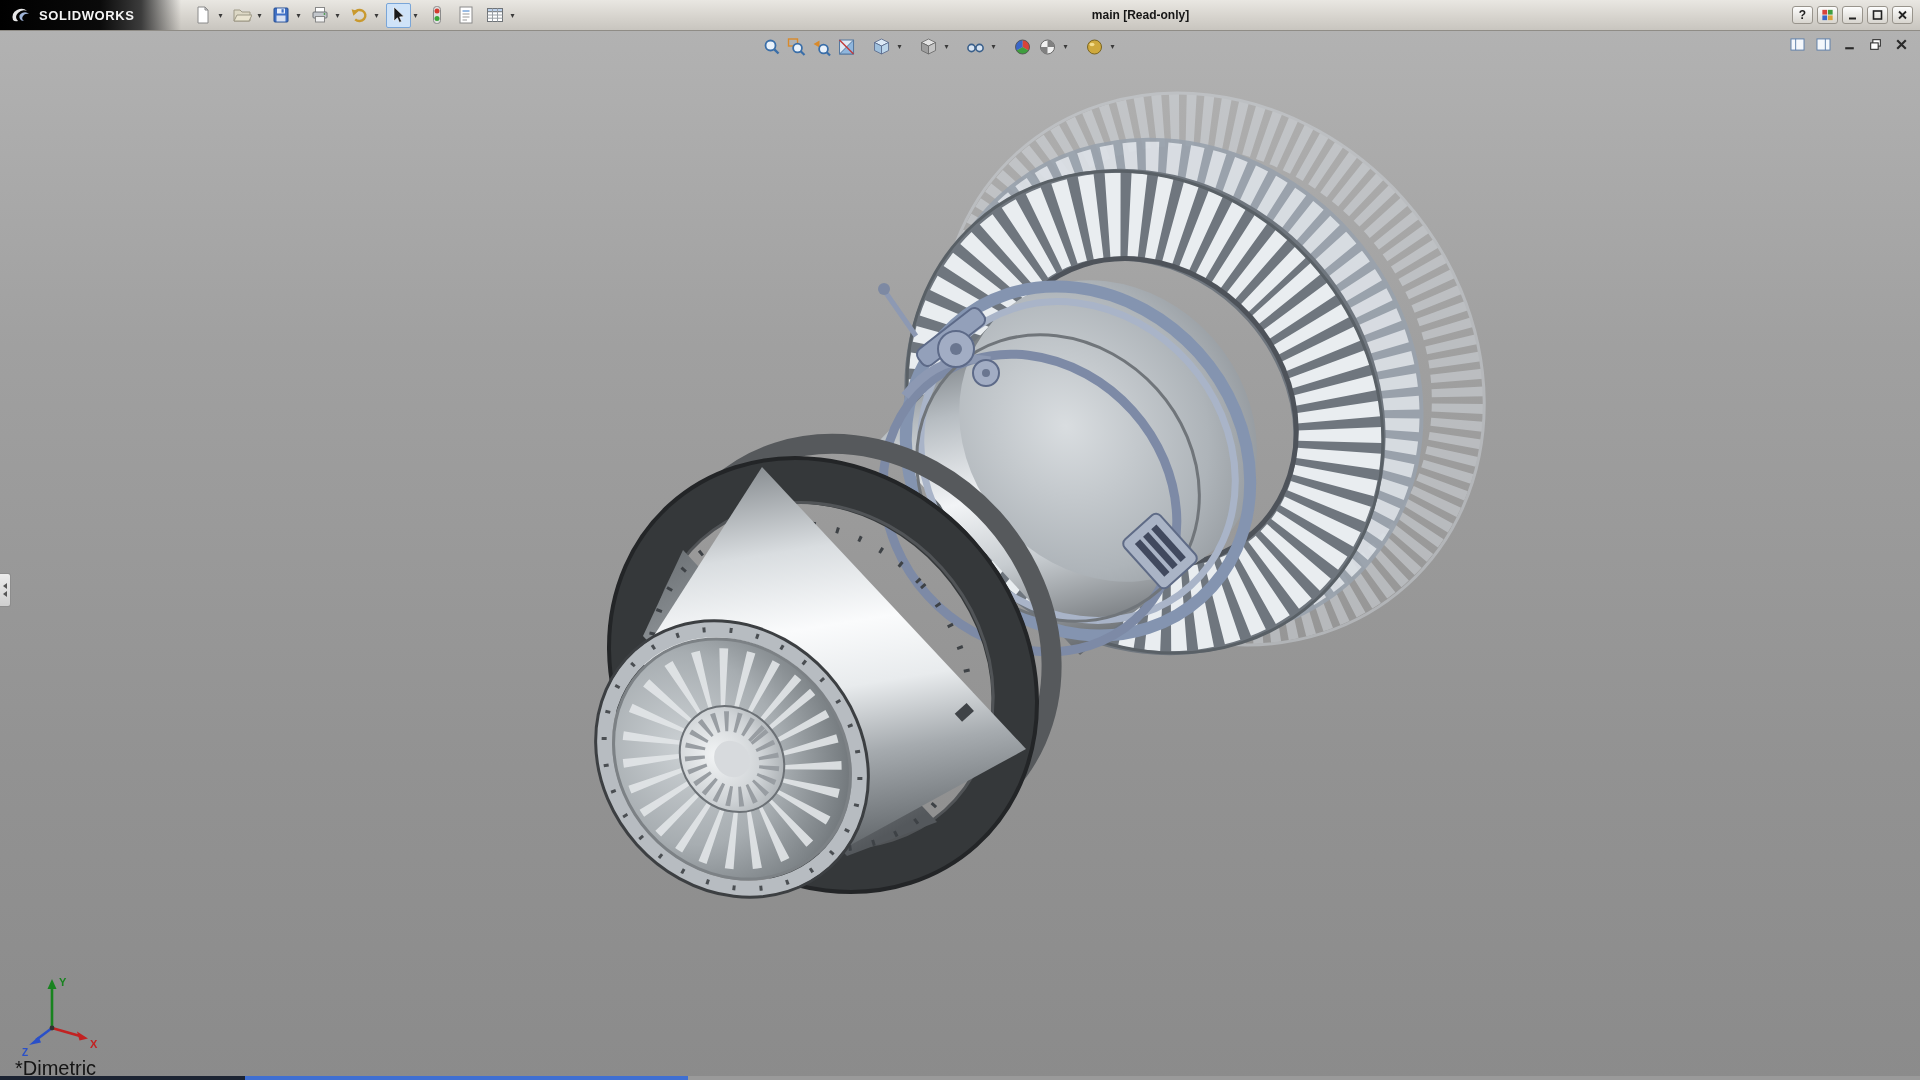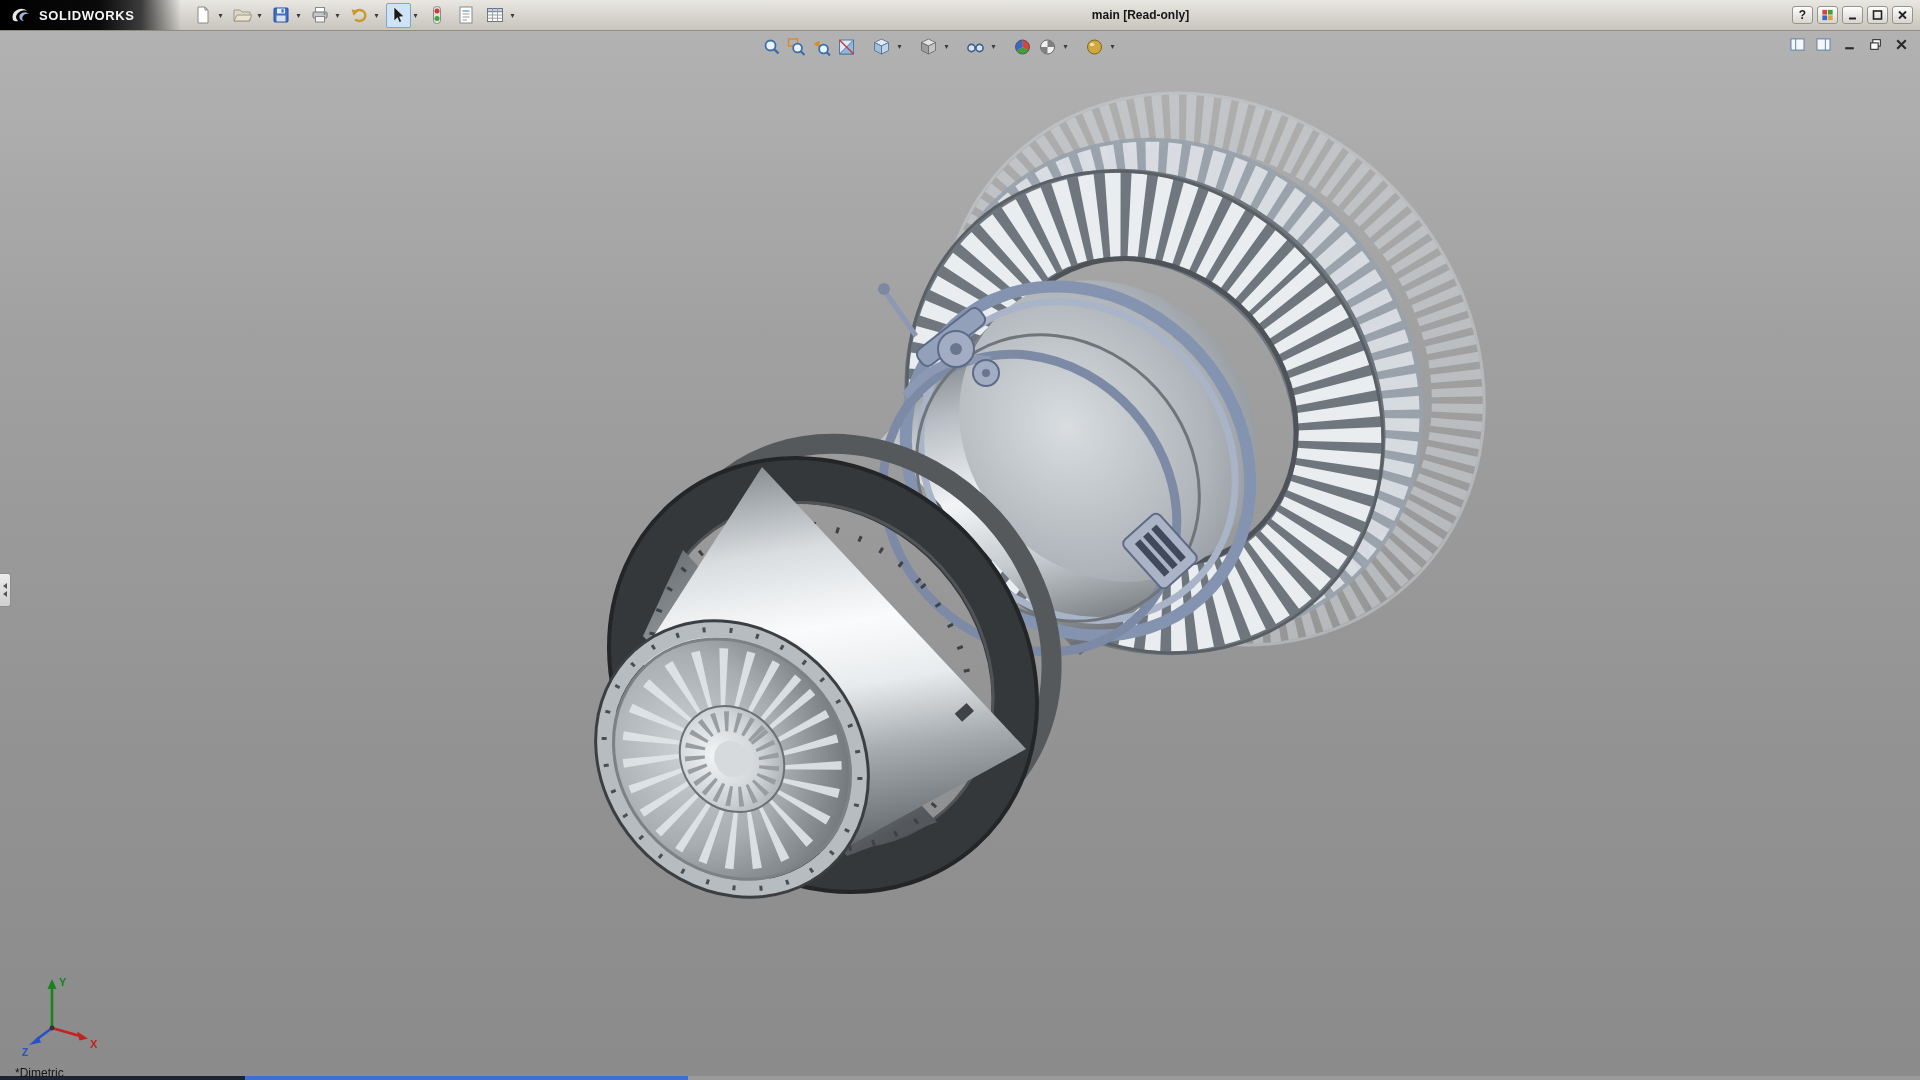--- a/index.html
+++ b/index.html
@@ -69,21 +69,21 @@
   .left-splitter {
     position: absolute; left: 0; top: 542px; width: 11px; height: 34px;
     background: linear-gradient(#ececec, #cfcfcf);
     border: 1px solid #8d8d8d; border-left: none; border-radius: 0 3px 3px 0;
     display: flex; align-items: center; justify-content: center; cursor: pointer;
   }
 
   .triad { position: absolute; left: 20px; bottom: 24px; }
 
   .view-label {
-    position: absolute; left: 15px; bottom: 2px; font-size: 12px; color: #141414; z-index: 5;
+    position: absolute; left: 15px; bottom: 2px; font-size: 20px; color: #141414; z-index: 5;
   }
 
   .taskbar-strip { position: absolute; left: 0; bottom: 0; height: 6px; width: 100%; display: flex; z-index: 4; }
   .ts1 { width: 245px; background: #1c2433; }
   .ts2 { width: 443px; background: #3f6fd2; }
   .ts3 { flex: 1; background: #9a9a9a; }
 </style>
 </head>
 <body>
 

